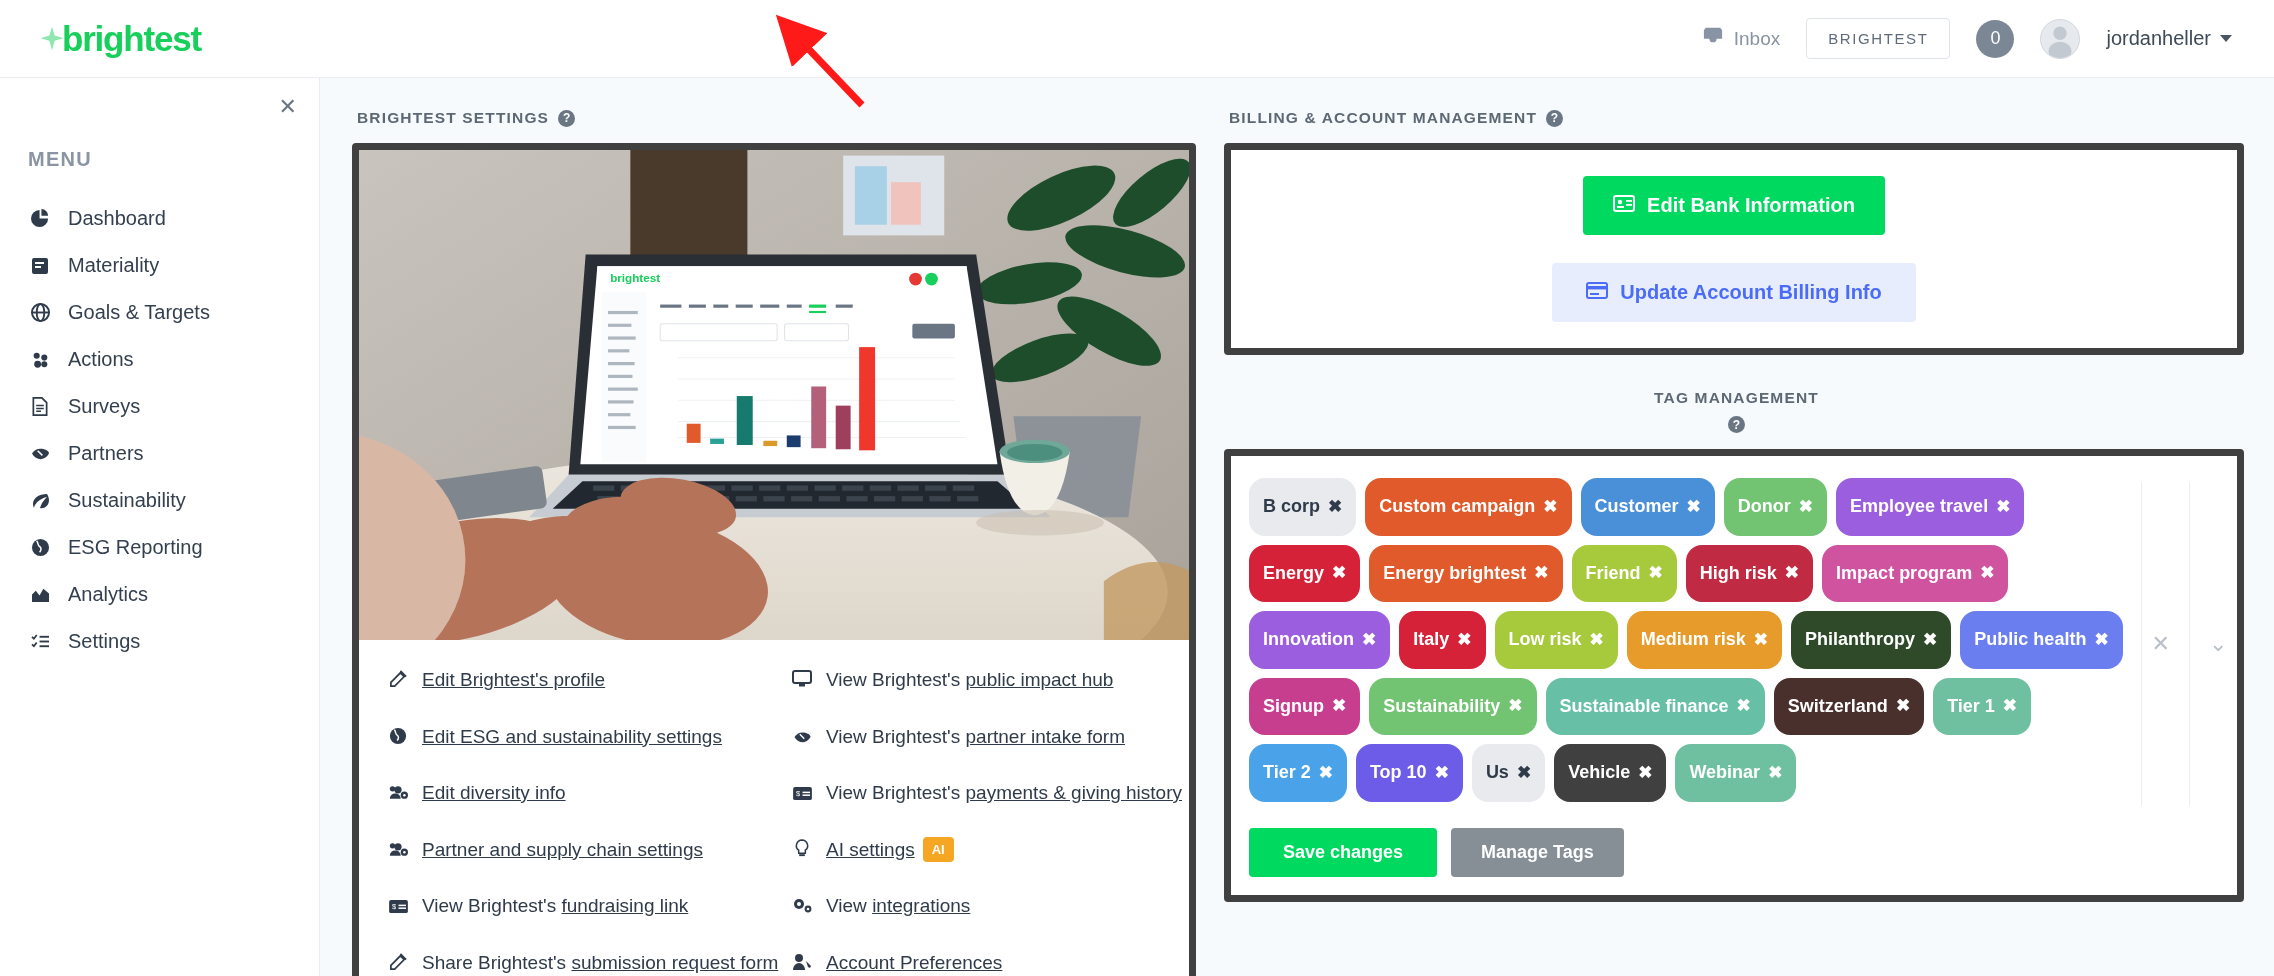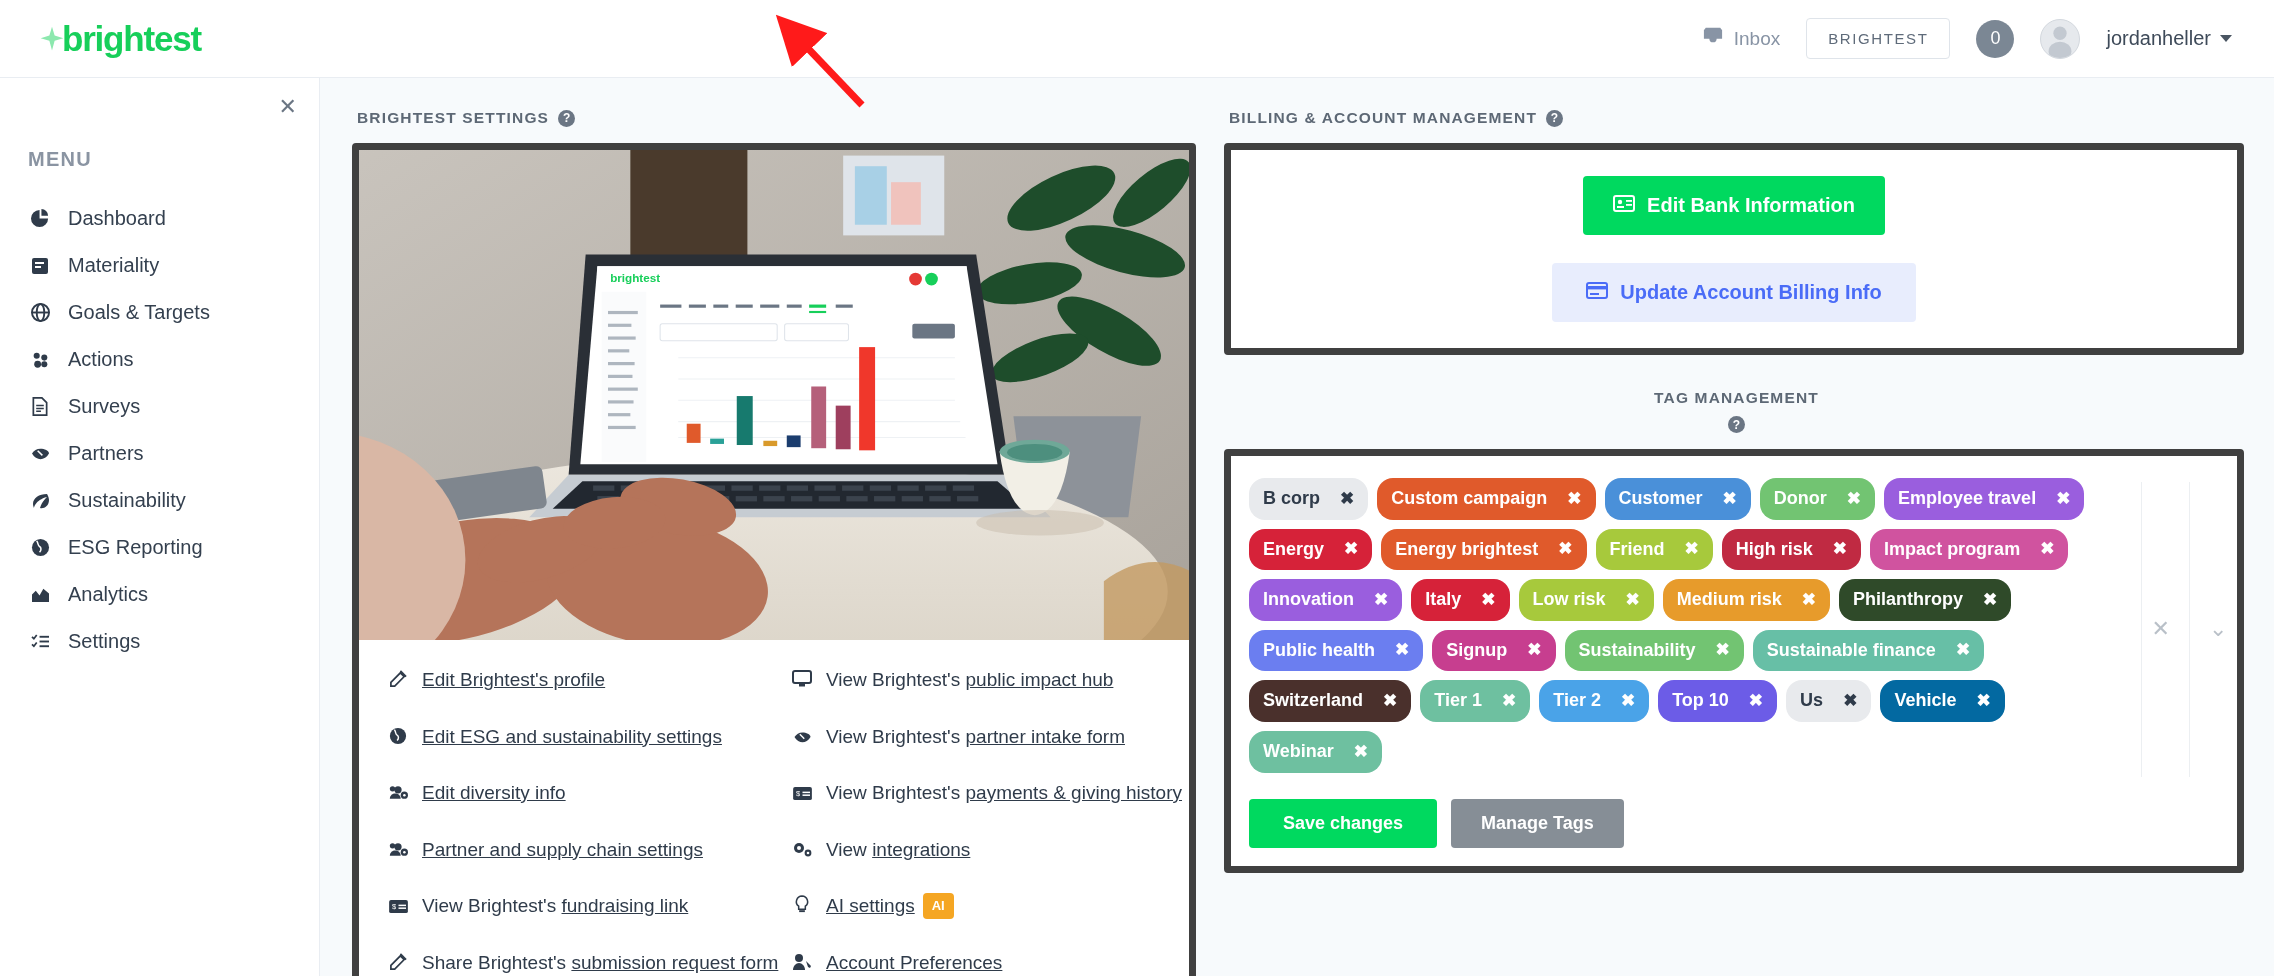--- a/index.html
+++ b/index.html
@@ -149,23 +149,23 @@
   .tag-card { padding: 0; }
   .tag-inner { display: flex; padding: 16px 0 0 0; }
   .tag-box { flex: 1; padding: 6px 10px 14px 18px; }
   .tag-actions {
     width: 96px; display: flex; align-items: center; justify-content: space-around;
     border-left: 1px solid #eceff2; margin: 10px 0; color: #b9c0c8;
   }
   .tag-actions .sep { width: 1px; background: #eceff2; align-self: stretch; }
   .tag-row { display: flex; flex-wrap: wrap; gap: 9px 9px; }
   .tag {
-    border-radius: 16px; padding: 10px 14px;
+    border-radius: 16px; padding: 18px 14px;
     font-size: 18px; font-weight: bold; color: #fff;
-    display: inline-flex; align-items: center; gap: 20px;
+    display: inline-flex; align-items: center; gap: 8px;
     white-space: nowrap; line-height: 1.2; cursor: default;
   }
   .tag .x { font-size: 17px; font-weight: bold; cursor: pointer; }
   .tag-footer {
     display: flex; gap: 14px; padding: 12px 0 18px 18px;
   }
   .btn-save {
     background: #00d95f; color: #fff; border: none; border-radius: 4px;
     font-size: 18px; font-weight: bold; padding: 14px 34px; cursor: pointer;
   }
@@ -576,38 +576,38 @@
                     <text x="4" y="11" font-family="Liberation Sans" font-size="8" fill="#fff">$</text>
                     <rect x="11" y="6" width="8" height="1.6" fill="#fff"></rect>
                     <rect x="11" y="9" width="8" height="1.6" fill="#fff"></rect>
                   </svg>
               </span>
               <span><span>View Brightest's </span><span class="u">payments &amp; giving history</span></span>
             </div>
 
             <div class="lrow">
               <span class="lico">
+                <svg width="16" height="19" viewBox="0 0 16 20">
+                    <path d="M8 1a6 6 0 0 0-3.5 10.8V15h7v-3.2A6 6 0 0 0 8 1z" fill="none" stroke="#2f3b4a" stroke-width="1.6"></path>
+                    <rect x="5" y="16" width="6" height="2" fill="#2f3b4a"></rect>
+                  </svg>
+              </span>
+              <span><span class="u">AI settings</span><span class="ai-pill">AI</span></span>
+            </div>
+
+            <div class="lrow">
+              <span class="lico">
                 <svg width="20" height="18" viewBox="0 0 20 18">
                     <circle cx="7" cy="8" r="5" fill="#2f3b4a"></circle>
                     <circle cx="7" cy="8" r="2" fill="#fff"></circle>
                     <circle cx="16" cy="13" r="3.4" fill="#2f3b4a"></circle>
                     <circle cx="16" cy="13" r="1.3" fill="#fff"></circle>
                   </svg>
               </span>
               <span><span>View </span><span class="u">integrations</span></span>
-            </div>
-
-            <div class="lrow">
-              <span class="lico">
-                <svg width="16" height="19" viewBox="0 0 16 20">
-                    <path d="M8 1a6 6 0 0 0-3.5 10.8V15h7v-3.2A6 6 0 0 0 8 1z" fill="none" stroke="#2f3b4a" stroke-width="1.6"></path>
-                    <rect x="5" y="16" width="6" height="2" fill="#2f3b4a"></rect>
-                  </svg>
-              </span>
-              <span><span class="u">AI settings</span><span class="ai-pill">AI</span></span>
             </div>
 
             <div class="lrow">
               <span class="lico">
                 <svg width="20" height="18" viewBox="0 0 20 18">
                     <circle cx="7" cy="5" r="4" fill="#2f3b4a"></circle>
                     <path d="M1 17c0-4 3-7 6-7s6 3 6 7z" fill="#2f3b4a"></path>
                     <path d="M14 8l5 5-1 2-2-1z" fill="#2f3b4a"></path>
                   </svg>
               </span>
@@ -748,21 +748,21 @@
                   <span class="x">✖</span>
                 </span>
                 <span class="tag" style="background: rgb(108, 92, 231); color: rgb(255, 255, 255);">
                   <span>Top 10</span>
                   <span class="x">✖</span>
                 </span>
                 <span class="tag" style="background: rgb(232, 234, 237); color: rgb(47, 59, 74);">
                   <span>Us</span>
                   <span class="x">✖</span>
                 </span>
-                <span class="tag" style="background: #0369a1; color: rgb(255, 255, 255);">
+                <span class="tag" style="background: #404040; color: rgb(255, 255, 255);">
                   <span>Vehicle</span>
                   <span class="x">✖</span>
                 </span>
                 <span class="tag" style="background: rgb(110, 192, 160); color: rgb(255, 255, 255);">
                   <span>Webinar</span>
                   <span class="x">✖</span>
                 </span>
               </div>
           </div>
           <div class="tag-actions">

